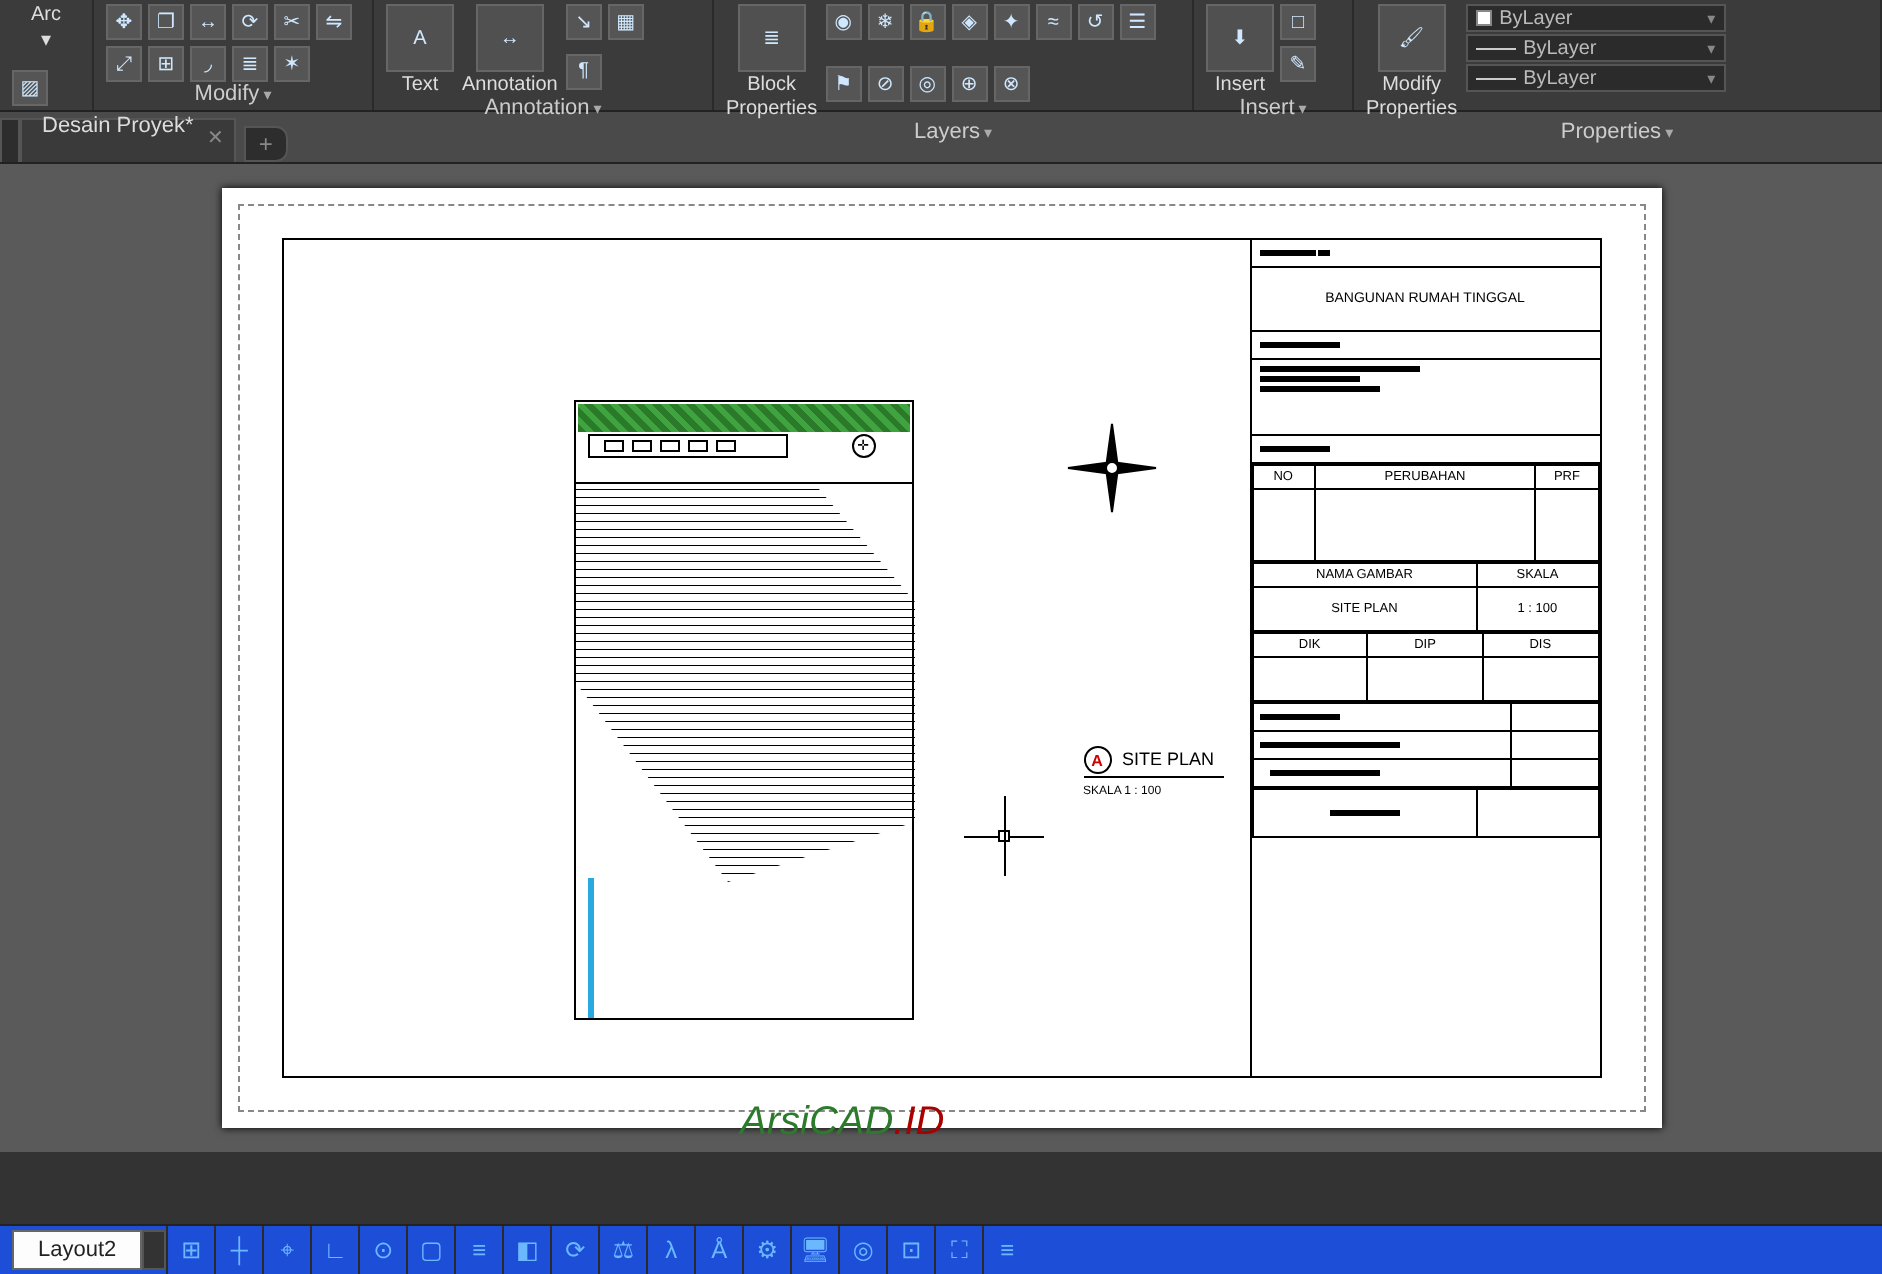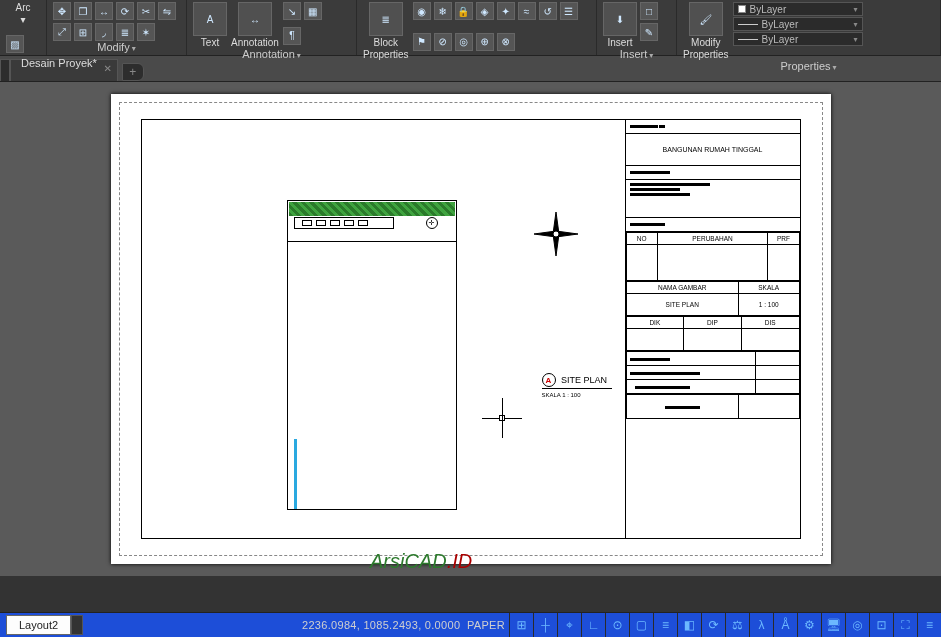--- a/index.html
+++ b/index.html
@@ -138,20 +138,21 @@
         <div class="ricon">≈</div>
         <div class="ricon">↺</div>
         <div class="ricon">☰</div>
         <div class="ricon">⚑</div>
         <div class="ricon">⊘</div>
         <div class="ricon">◎</div>
         <div class="ricon">⊕</div>
         <div class="ricon">⊗</div>
       </div>
     </div>
+    <div class="label arrowdown">Layers</div>
   </div>
   <div class="rpanel" style="width:80px">
     <div style="display:flex;gap:3px">
       <div class="vstack">
           <div class="bigicon">⬇</div>
           <span class="smalltxt">Insert</span>
         </div>
       <div class="icons" style="flex-direction:column">
         <div class="ricon">□</div>
         <div class="ricon">✎</div>
@@ -325,23 +326,20 @@
 
   <div class="watermark"><span>ArsiCAD</span><span class="id">.ID</span></div>
 
 </div>
 
 <div class="statusbar">
   <div class="tabbtm">
       <span>Layout2</span>
     </div>
   <div class="tabridge"></div>
-  <span class="coords">
-    <span>2236.0984, 1085.2493, 0.0000</span> &nbsp;<span>PAPER</span>
-  </span>
   <div class="sbicons">
     <div class="sbicon">⊞</div>
     <div class="sbicon">┼</div>
     <div class="sbicon">⌖</div>
     <div class="sbicon">∟</div>
     <div class="sbicon">⊙</div>
     <div class="sbicon">▢</div>
     <div class="sbicon">≡</div>
     <div class="sbicon">◧</div>
     <div class="sbicon">⟳</div>

